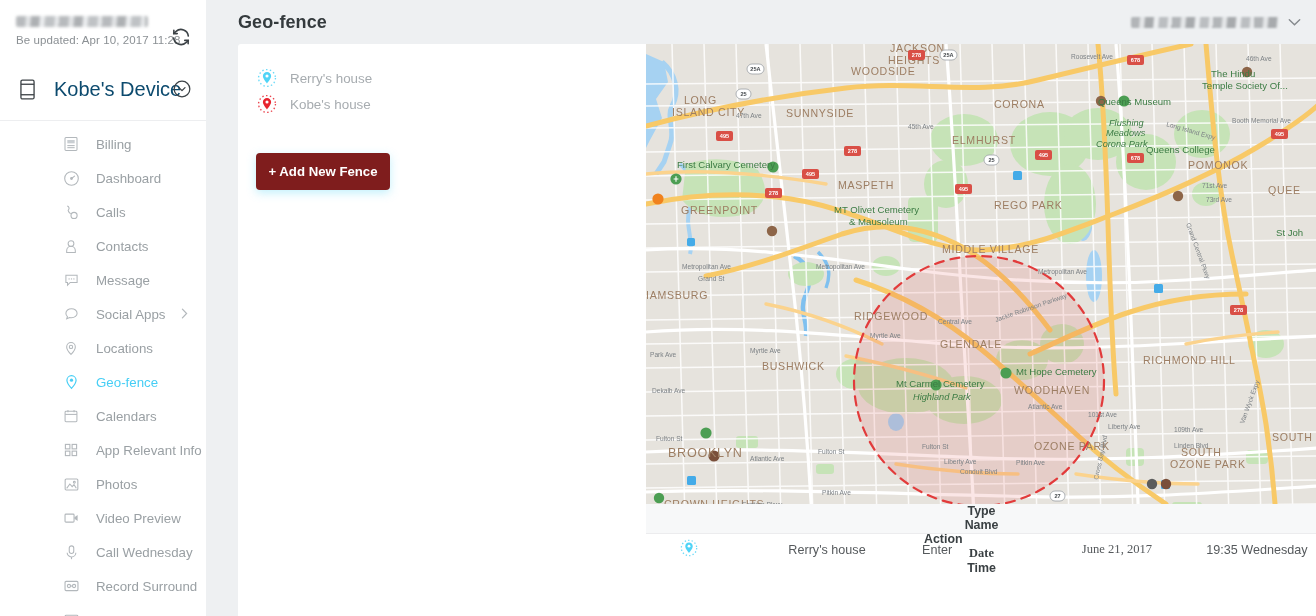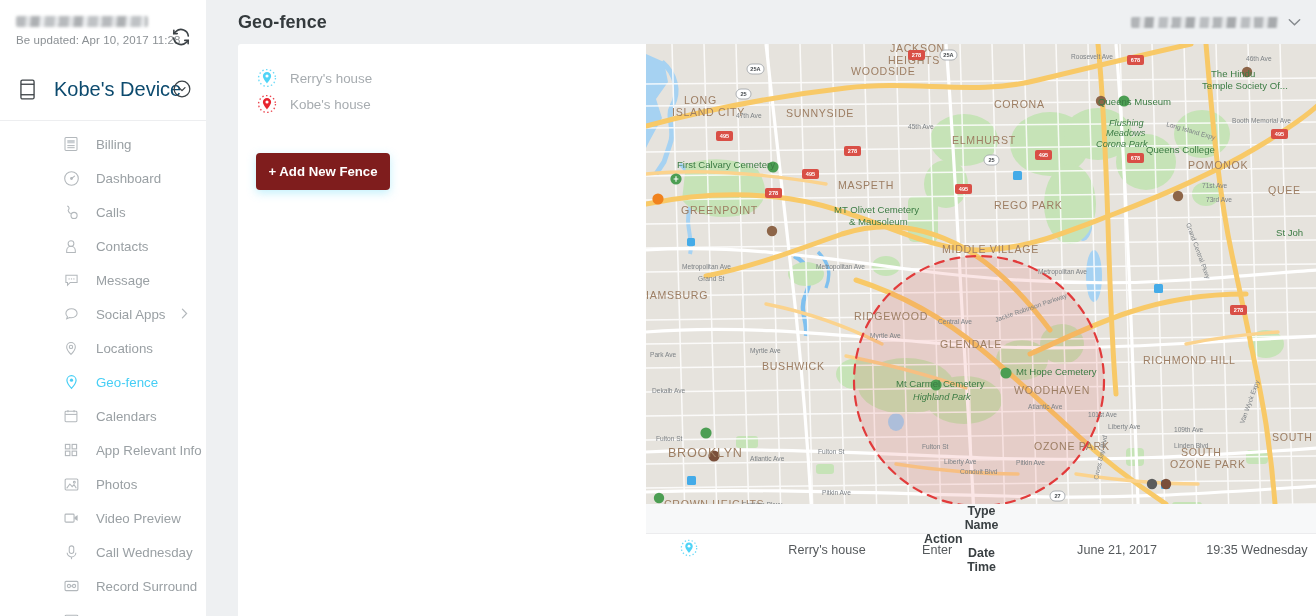--- a/index.html
+++ b/index.html
@@ -144,21 +144,21 @@
     background: #f7f8f9; border-bottom: 1px solid #ececee;
     font-size: 12.4px; font-weight: bold; color: #3a4043; flex-direction: column;
   }
   .log-row {
     display: flex; height: 31px; align-items: center;
     font-size: 12.6px; color: #55595c;
   }
   .c-type { width: 86px; text-align: center; }
   .c-name { width: 190px; text-align: center; }
   .c-action { width: 115px; text-align: left; }
-  .c-date { width: 160px; text-align: center; }
+  .c-date { width: 160px; text-align: center; font-family: Liberation Serif, serif; }
   .c-time { width: 120px; text-align: center; }
   .row-pin { display:flex; justify-content:center; align-items:center; }
 </style>
 </head>
 <body>
 
 <div class="app">
 
   <aside class="sidebar">
 

